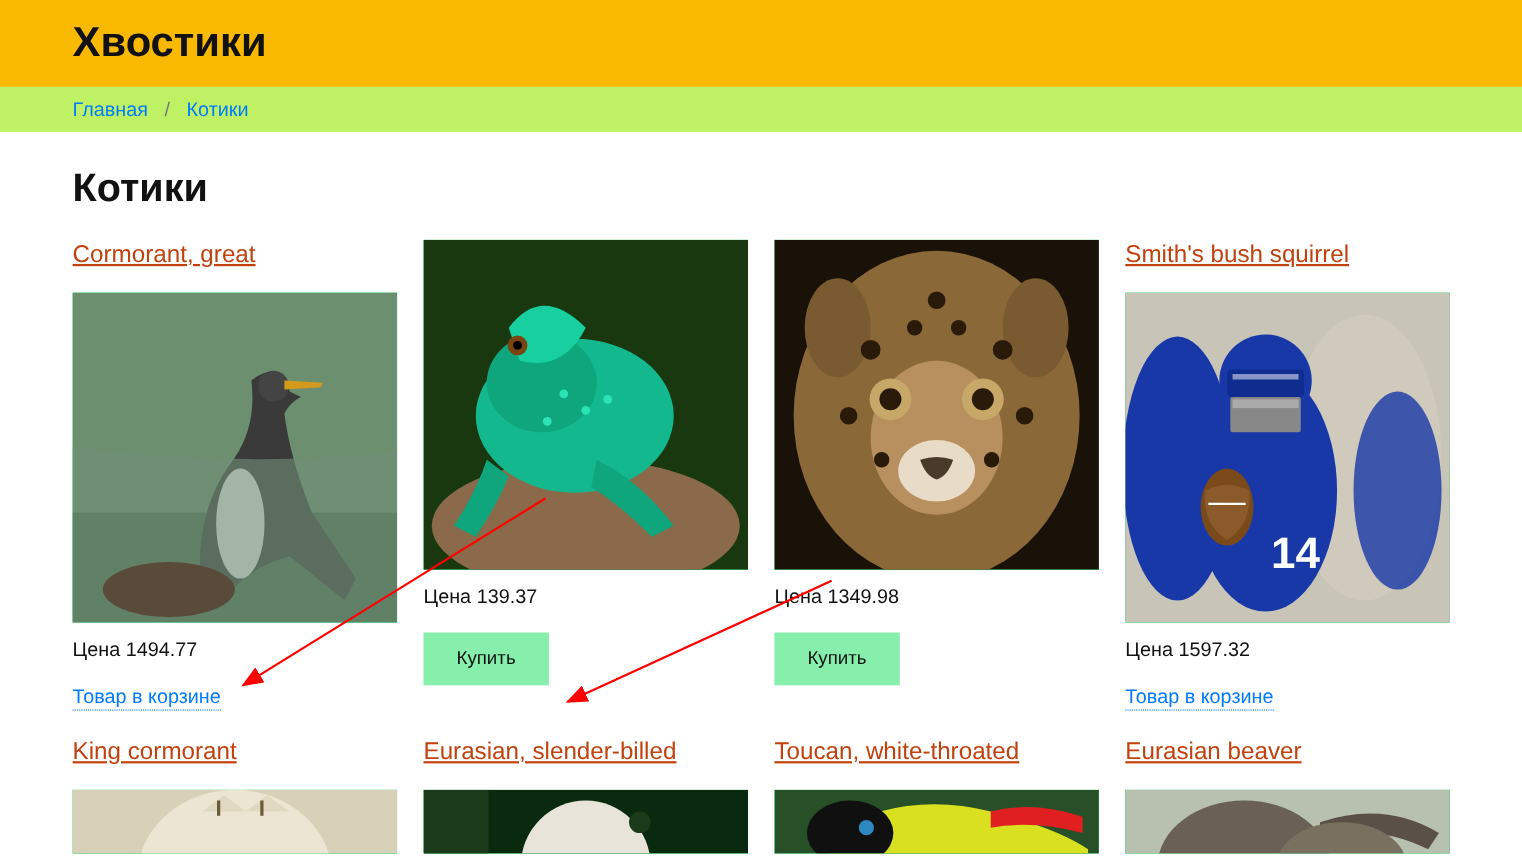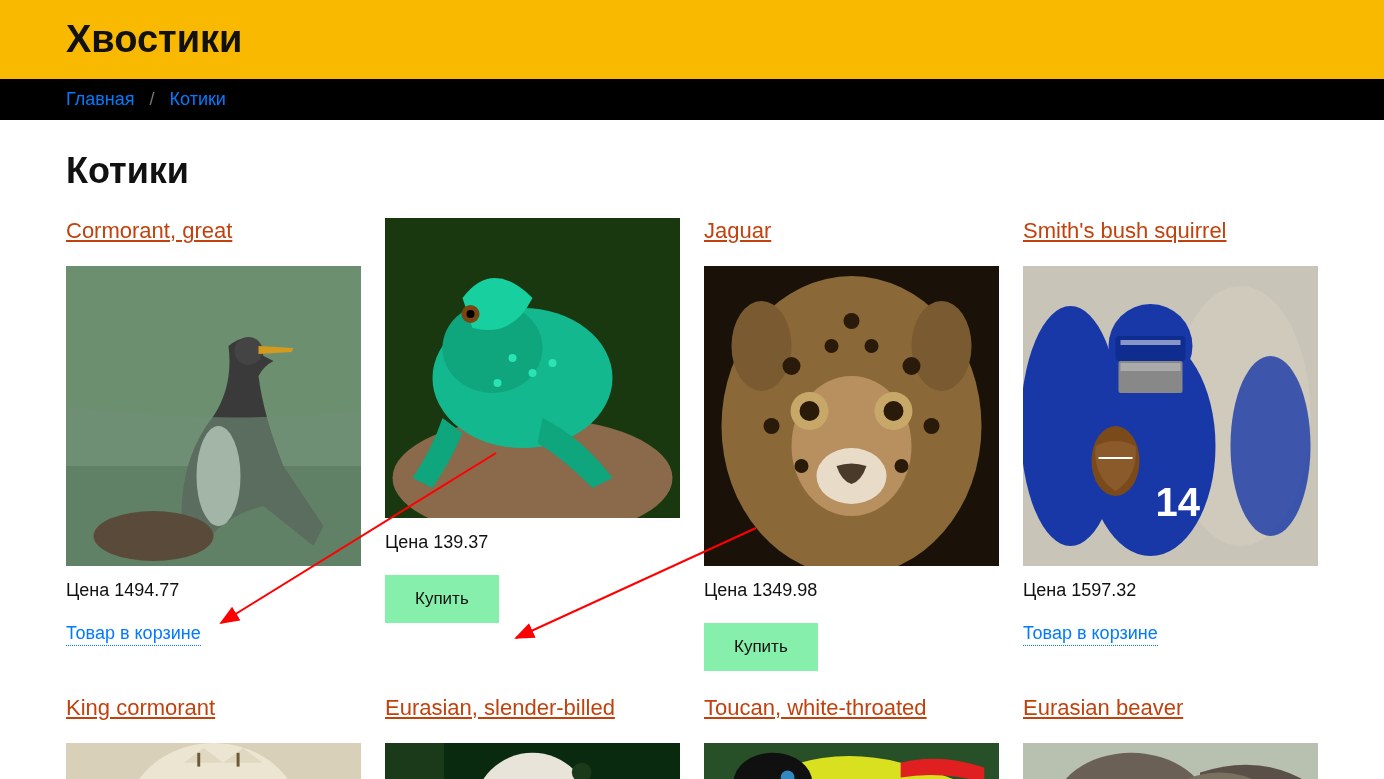--- a/index.html
+++ b/index.html
@@ -1,20 +1,20 @@
 <!DOCTYPE html>
 <html><head>
 <meta charset="utf-8">
 <style>
 * { margin: 0; padding: 0; box-sizing: border-box; }
 body { font-family: 'Segoe UI', Tahoma, Geneva, Verdana, sans-serif; background: #fff; color: #111; width: 1384px; }
 .header { background: #f9b900; padding: 18px 15px; }
 .container { max-width: 1280px; margin: 0 auto; padding: 0 14px; }
 .site-title { font-size: 38px; font-weight: 700; color: #111; }
-.breadcrumb-bar { background: #000000; padding: 10px 0; }
+.breadcrumb-bar { background: #bef264; padding: 10px 0; }
 .breadcrumb { font-size: 18px; }
 .breadcrumb a { color: #007bff; text-decoration: none; }
 .breadcrumb .sep { color: #777; margin: 0 10px; }
 .main { padding: 30px 0; }
 .page-title { font-size: 36px; font-weight: 700; margin-bottom: 26px; }
 .grid { display: grid; grid-template-columns: repeat(4, 1fr); gap: 24px; position: relative; }
 .product { display: flex; flex-direction: column; }
 .product-name { color: #c2410c; text-decoration: underline; font-size: 22px; margin-bottom: 22px; display: inline-block; }
 .product-img { width: 100%; height: 300px; background: #22c55e; display: block; position:relative; overflow:hidden;}
 .product-price { font-size: 18px; margin-top: 14px; margin-bottom: 22px;}
@@ -84,21 +84,20 @@
                 <circle cx="115" cy="165" r="4"></circle>
                 <circle cx="170" cy="145" r="4"></circle>
               </g>
           </svg>
         </div>
         <div class="product-price"><span>Цена</span> <span>139.37</span></div>
         <button class="buy-btn">Купить</button>
       </div>
 
       <div class="product">
-        <a href="#" class="product-name">Jaguar</a>
         <div class="product-img">
           <svg width="100%" height="100%" viewBox="0 0 300 300" preserveAspectRatio="xMidYMid slice">
             <rect width="300" height="300" fill="#1a1208"></rect>
             <ellipse cx="150" cy="160" rx="130" ry="150" fill="#8a6838"></ellipse>
             <ellipse cx="150" cy="180" rx="60" ry="70" fill="#b89060"></ellipse>
             <ellipse cx="150" cy="210" rx="35" ry="28" fill="#e8dcc8"></ellipse>
             <path d="M135 200 Q150 195 165 200 Q160 215 150 218 Q140 215 135 200" fill="#4a3a2a"></path>
             <circle cx="108" cy="145" r="19" fill="#c8a868"></circle>
               <circle cx="108" cy="145" r="10" fill="#2a1a0a"></circle>
             <circle cx="192" cy="145" r="19" fill="#c8a868"></circle>

